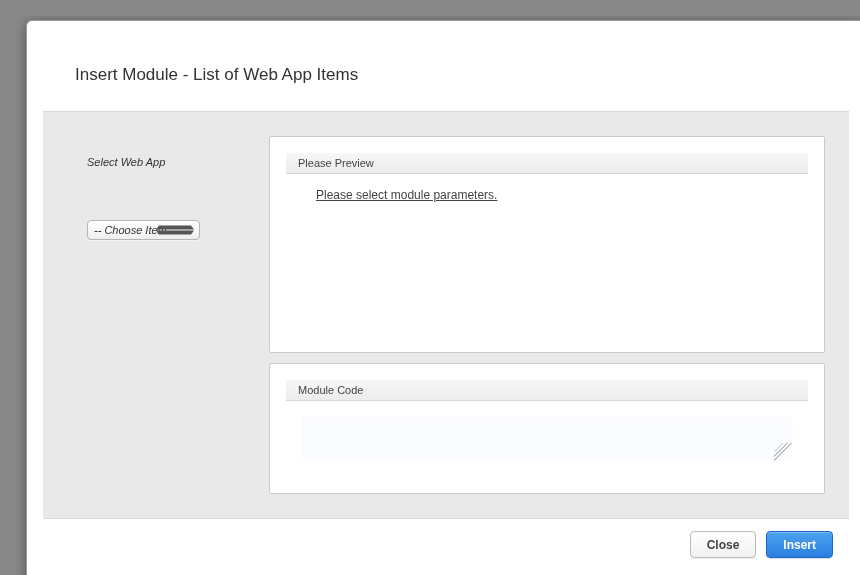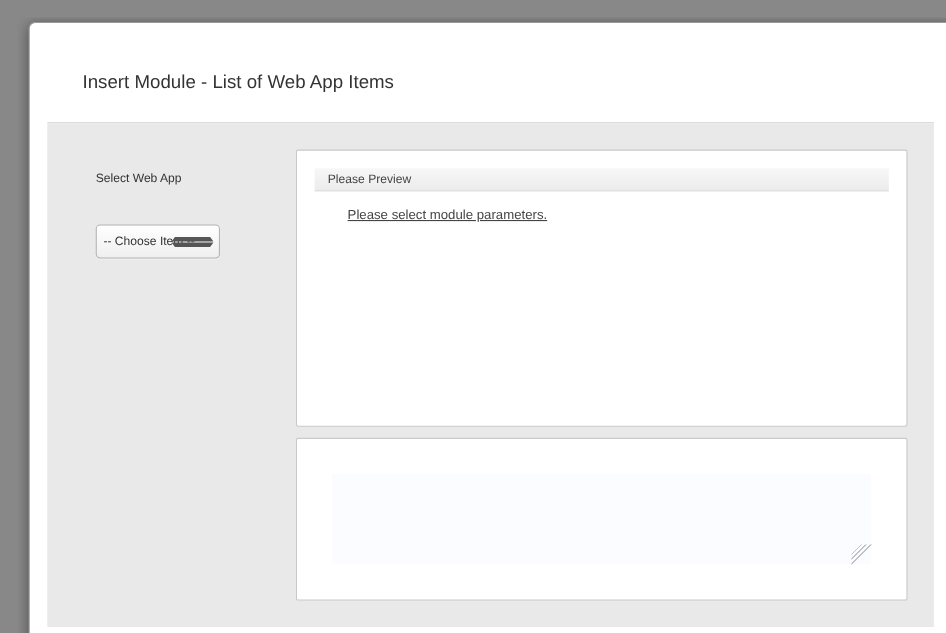--- a/index.html
+++ b/index.html
@@ -54,42 +54,44 @@
     
     .sidebar {
       width: 210px;
       padding: 12px 12px;
       background: #e9e9e9;
     }
     
     .field-label {
       font-size: 11px;
       color: #333;
-      margin-bottom: 4px;
+      margin-bottom: 20px;
       display: block;
+      font-style: italic;
     }
     
     .select-wrap {
       position: relative;
       width: 145px;
     }
     
     select {
       width: 100%;
-      height: 31px;
+      height: 20px;
       font-size: 11px;
       background: linear-gradient(#ffffff, #efefef);
       border: 1px solid #b5b5b5;
       border-radius: 4px;
       padding: 1px 18px 1px 6px;
       appearance: none;
       -webkit-appearance: none;
       color: #333;
       box-shadow: 0 1px 0 rgba(255,255,255,0.5), inset 0 1px 0 rgba(255,255,255,0.7);
       cursor: pointer;
+      font-style: italic;
     }
     
     .select-wrap::after {
       content: "";
       position: absolute;
       right: 5px;
       top: 3px;
       width: 8px;
       height: 14px;
       pointer-events: none;
@@ -267,26 +269,31 @@
     <div class="main">
 
       <div class="panel preview-panel">
         <div class="panel-header">Please Preview</div>
         <div class="panel-body">
           <span>Please select module parameters.</span>
         </div>
       </div>
 
       <div class="panel code-panel">
+        <div class="panel-header">Module Code</div>
         <div class="panel-body">
           <div class="code-wrap">
             <textarea class="code-area" value="" style=""></textarea>
             <span class="resize-grip"></span>
           </div>
         </div>
       </div>
 
     </div>
 
   </div>
 
+  <div class="modal-footer">
+    <button class="btn btn-default">Close</button>
+    <button class="btn btn-primary">Insert</button>
+  </div>
 
 </div>
 
 </body></html>

